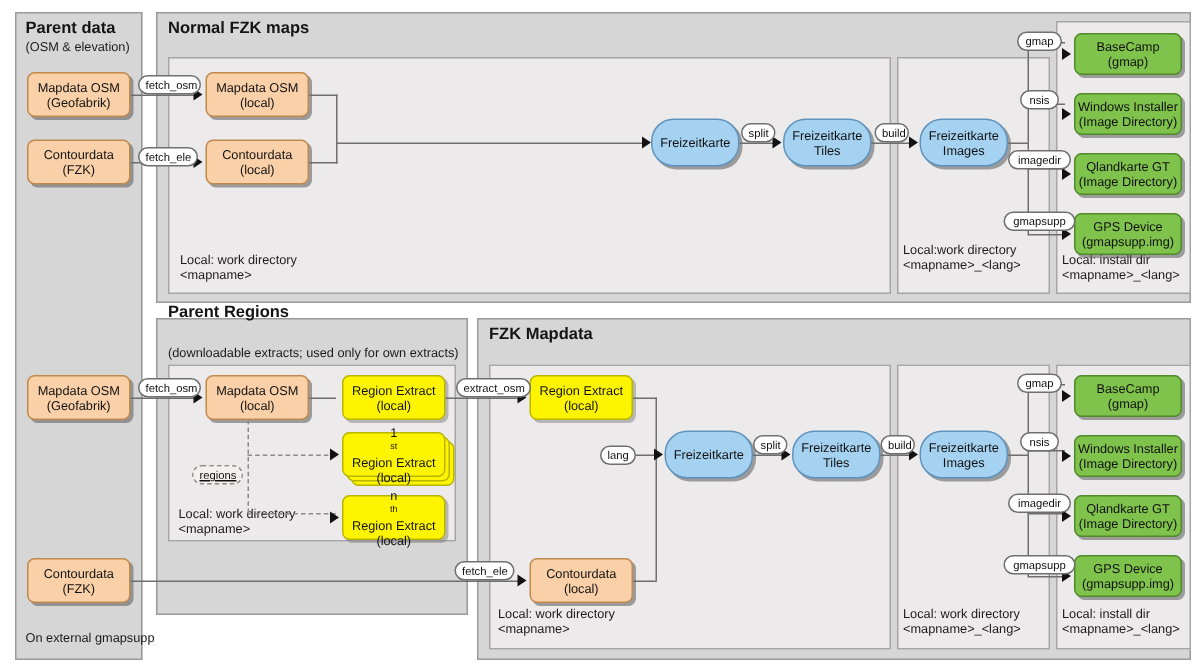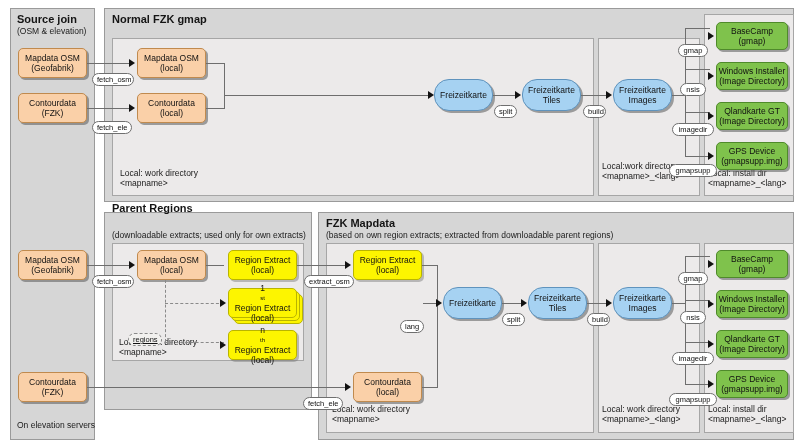--- a/index.html
+++ b/index.html
@@ -25,63 +25,63 @@
   .n-green {background:#7fc24c;border-color:#4f8a2b;}
   .n-yellow{background:#fdf500;border-color:#b9b400;box-shadow:2px 2px 0 rgba(120,120,120,.45);}
 
   
   .stack{position:absolute;}
   .stack .sheet{position:absolute;box-sizing:border-box;border:1px solid #b9b400;border-radius:5px;background:#fdf500;}
 
   
   .elabel{position:absolute;box-sizing:border-box;background:#ffffff;border:1px solid #6f6f6f;
           border-radius:9px;font-size:7.5px;line-height:12px;height:13px;color:#111;
-          text-align:center;white-space:nowrap;padding:0 4px;z-index:30;margin-top:23px;}
+          text-align:center;white-space:nowrap;padding:0 4px;z-index:30;}
   .elabel.dashed{border:1px dashed #8a8a8a;background:#f2f1ef;}
 
   
   .ln{position:absolute;background:#6e6e6e;z-index:5;}
   .lnh{height:1px;}
   .lnv{width:1px;}
   .dln{position:absolute;z-index:5;}
   .dlnh{height:0;border-top:1px dashed #8a8a8a;}
   .dlnv{width:0;border-left:1px dashed #8a8a8a;}
   .arrow{position:absolute;width:0;height:0;z-index:6;
          border-top:4px solid transparent;border-bottom:4px solid transparent;border-left:6px solid #111;}
   .sup{font-size:6px;vertical-align:super;}
 </style>
 </head>
 <body>
 
 <div id="canvas">
 
   <div class="panel" style="left:10px;top:8px;width:85px;height:432px;"></div>
-  <div class="ptitle" style="left:17px;top:13px;">Source join</div>
+  <div class="ptitle" style="left:17px;top:13px;">Parent data</div>
   <div class="psub" style="left:17px;top:26px;">(OSM &amp; elevation)</div>
-  <div class="psub" style="left:17px;top:420px;">On elevation servers</div>
+  <div class="psub" style="left:17px;top:420px;">On external gmapsupp</div>
 
   <div class="node n-orange" style="left:18px;top:48px;width:69px;height:30px;">
     <span>Mapdata OSM</span>
     <span>(Geofabrik)</span>
   </div>
   <div class="node n-orange" style="left:18px;top:93px;width:69px;height:30px;">
     <span>Contourdata</span>
     <span>(FZK)</span>
   </div>
   <div class="node n-orange" style="left:18px;top:250px;width:69px;height:30px;">
     <span>Mapdata OSM</span>
     <span>(Geofabrik)</span>
   </div>
   <div class="node n-orange" style="left:18px;top:372px;width:69px;height:30px;">
     <span>Contourdata</span>
     <span>(FZK)</span>
   </div>
 
   <div class="panel" style="left:104px;top:8px;width:690px;height:194px;"></div>
-  <div class="ptitle" style="left:112px;top:13px;">Normal FZK gmap</div>
+  <div class="ptitle" style="left:112px;top:13px;">Normal FZK maps</div>
 
   <div class="panel inner" style="left:112px;top:38px;width:482px;height:158px;"></div>
   <div class="pfoot" style="left:120px;top:168px;"><span style="white-space:pre-line">Local: work directory
 &lt;mapname&gt;</span></div>
 
   <div class="panel inner" style="left:598px;top:38px;width:102px;height:158px;"></div>
   <div class="pfoot" style="left:602px;top:161px;"><span style="white-space:pre-line">Local:work directory
 &lt;mapname&gt;_&lt;lang&gt;</span></div>
 
   <div class="panel inner" style="left:704px;top:14px;width:90px;height:182px;"></div>
@@ -210,21 +210,20 @@
 
   <div class="dln dlnv" style="left:165px;top:280px;height:62px;"></div>
   <div class="dln dlnh" style="left:165px;top:303px;width:59px;"></div>
   <div class="arrow" style="left:220px;top:299px;"></div>
   <div class="dln dlnh" style="left:165px;top:342px;width:59px;"></div>
   <div class="arrow" style="left:220px;top:341px;"></div>
   <div class="elabel dashed" style="left:128px;top:310px;width:34px;text-decoration:underline;">regions</div>
 
   <div class="panel" style="left:318px;top:212px;width:476px;height:228px;"></div>
   <div class="ptitle" style="left:326px;top:217px;">FZK Mapdata</div>
-  <div class="psub" style="left:326px;top:230px;">(based on own region extracts; extracted from downloadable parent regions)</div>
 
   <div class="panel inner" style="left:326px;top:243px;width:268px;height:190px;"></div>
   <div class="pfoot" style="left:332px;top:404px;"><span style="white-space:pre-line">Local: work directory
 &lt;mapname&gt;</span></div>
 
   <div class="panel inner" style="left:598px;top:243px;width:102px;height:190px;"></div>
   <div class="pfoot" style="left:602px;top:404px;"><span style="white-space:pre-line">Local: work directory
 &lt;mapname&gt;_&lt;lang&gt;</span></div>
 
   <div class="panel inner" style="left:704px;top:243px;width:90px;height:190px;"></div>

